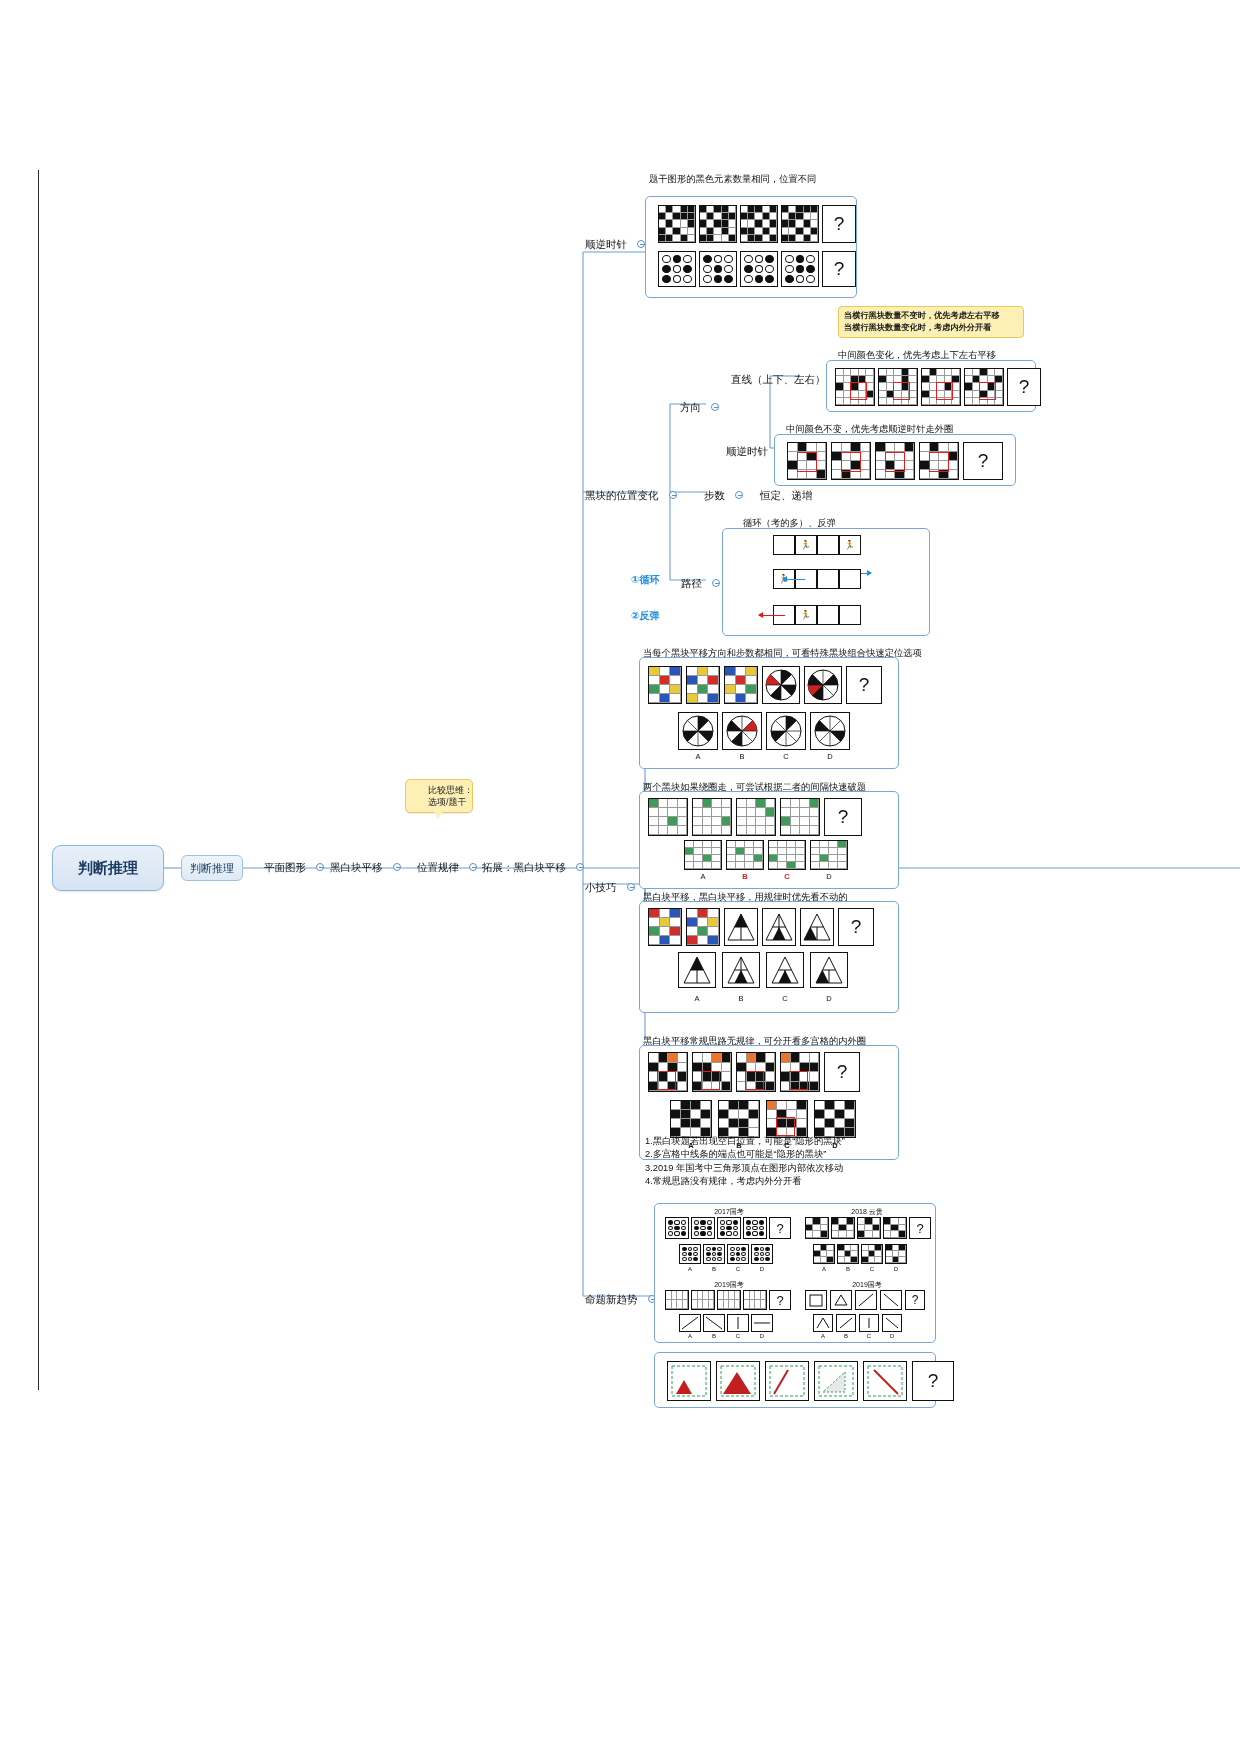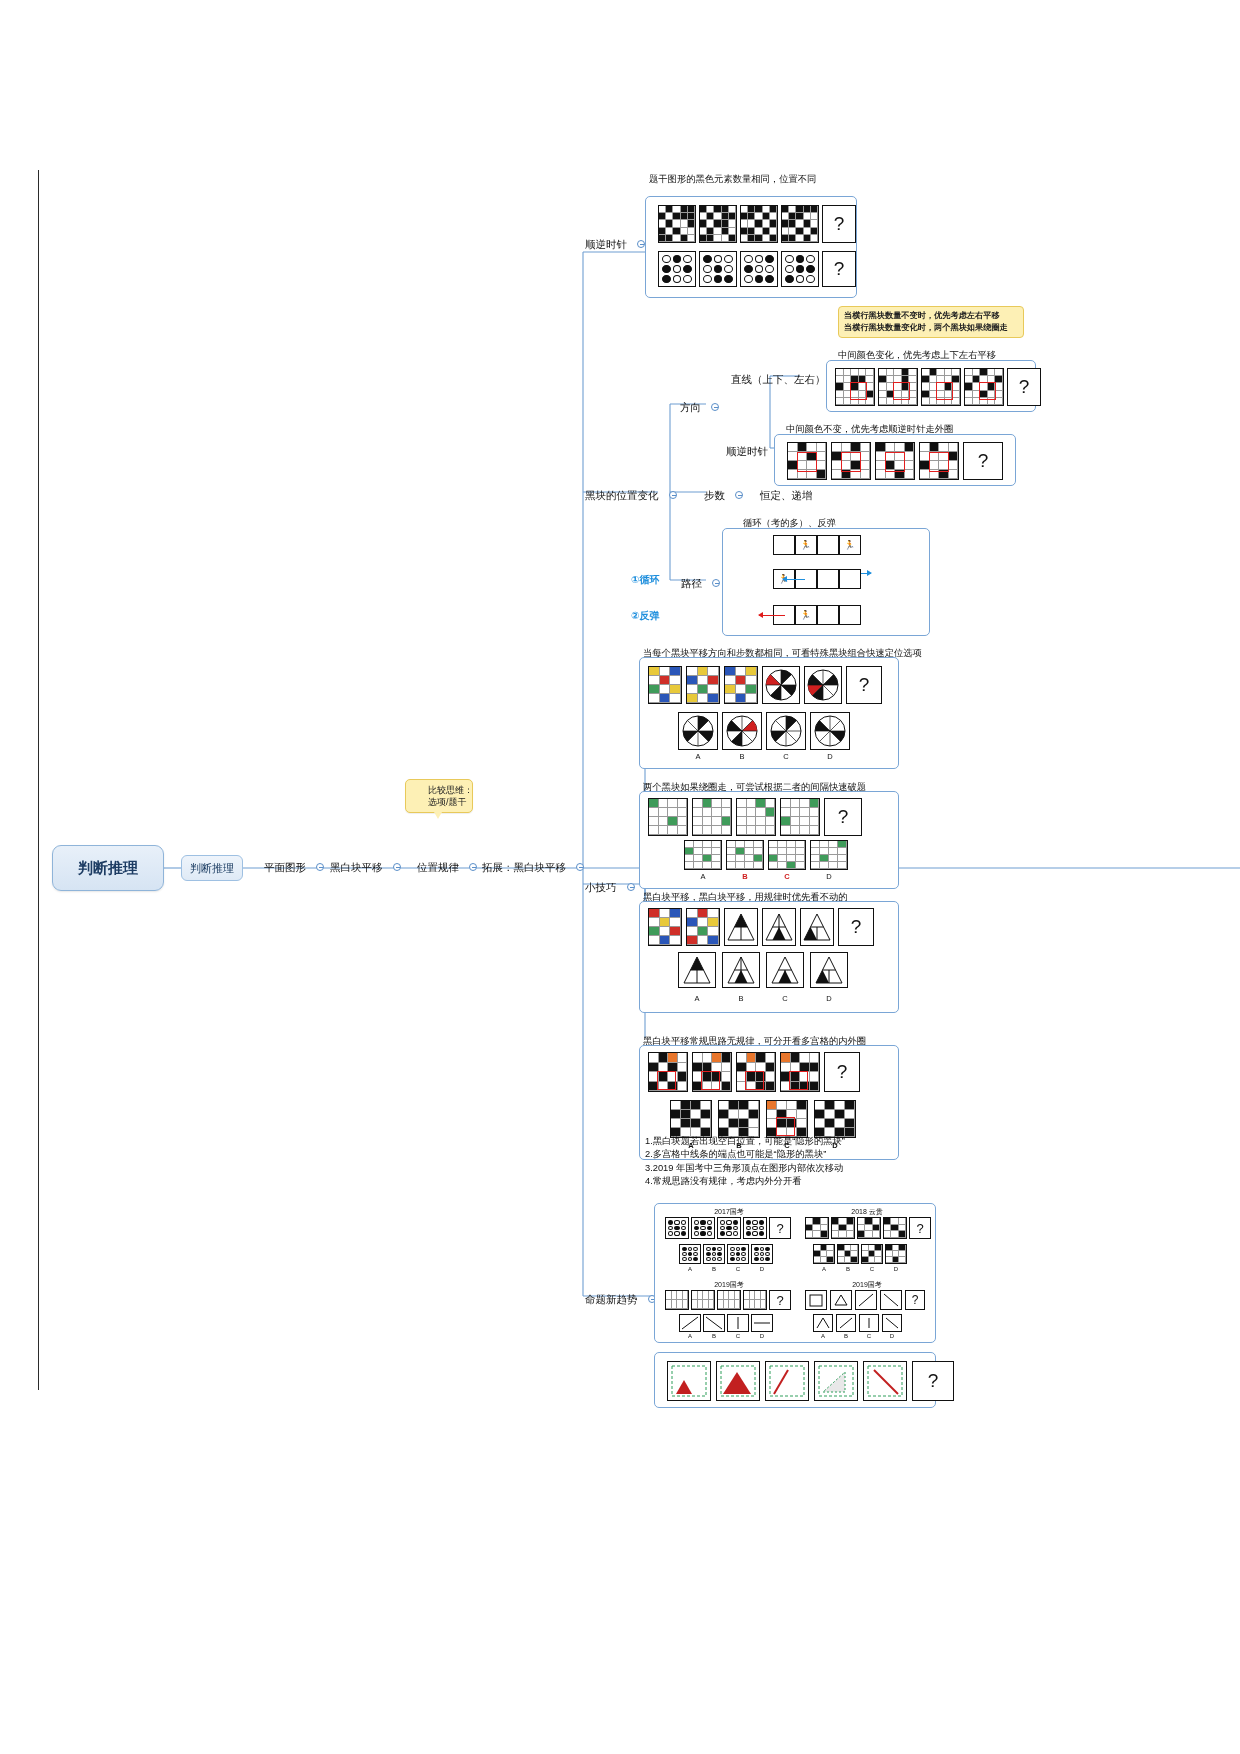--- a/index.html
+++ b/index.html
@@ -383,21 +383,21 @@
     <span class="tinycirc" style="margin-left:6px;"></span>
   </div>
 
   <div class="node" style="left:731px;top:369px;">
     <span class="nodelbl">直线（上下、左右）</span>
     <span class="tinycirc" style="margin-left:6px;"></span>
   </div>
 
   <div class="node callout2" style="left:838px;top:306px;width:186px;">
     <div>当横行黑块数量不变时，优先考虑左右平移</div>
-    <div>当横行黑块数量变化时，两个黑块如果绕圈走</div>
+    <div>当横行黑块数量变化时，考虑内外分开看</div>
     <span class="tail" style="left:24px;bottom:-7px;"></span>
   </div>
 
   <div class="node" style="left:838px;top:344px;">
     <span class="desc">中间颜色变化，优先考虑上下左右平移</span>
   </div>
 
   <div class="node framebox" style="left:826px;top:360px;width:210px;height:52px;">
     <div class="strip" style="position:absolute;left:8px;top:7px;gap:3px;">
       <div class="cell" style="width:40px;height:38px;">

